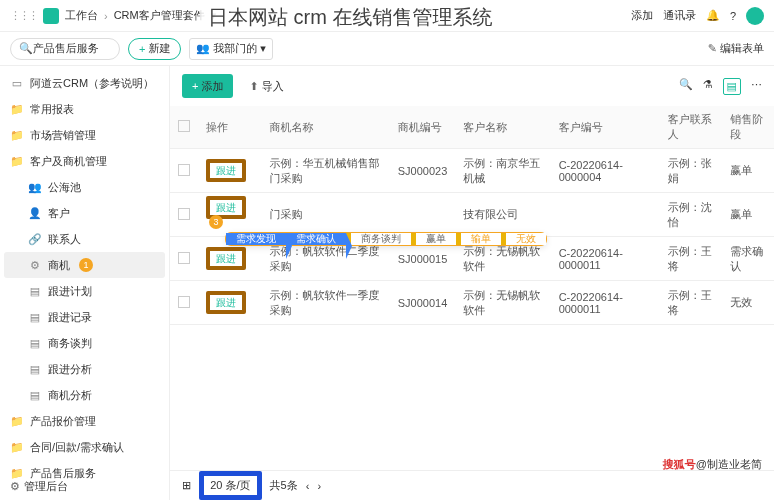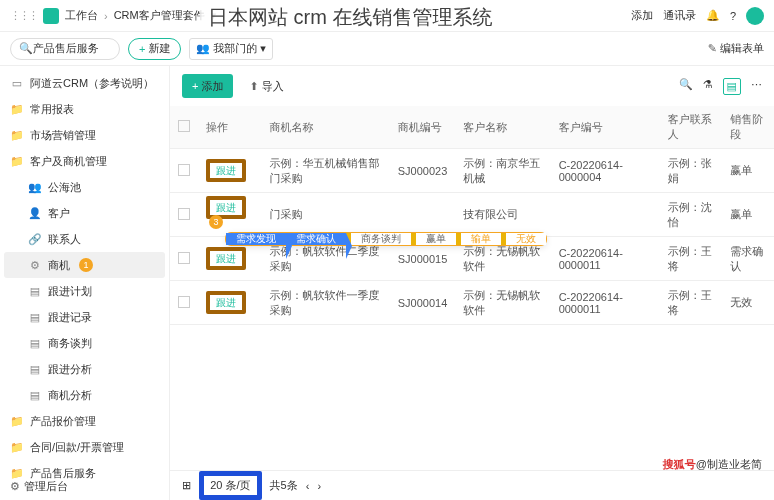--- a/index.html
+++ b/index.html
@@ -131,21 +131,21 @@
       <div class="sb-item lv2">
         <span class="sb-icon">▤</span>
         <span>商机分析</span>
       </div>
       <div class="sb-item">
         <span class="sb-icon">📁</span>
         <span>产品报价管理</span>
       </div>
       <div class="sb-item">
         <span class="sb-icon">📁</span>
-        <span>合同/回款/开票管理</span>
+        <span>合同/回款/需求确认</span>
       </div>
       <div class="sb-item">
         <span class="sb-icon">📁</span>
         <span>产品售后服务</span>
       </div>
     </div>
   <div class="content">
     <div class="toolbar">
       <div class="btn-add">+ <span>添加</span></div>
       <div class="btn-import">⬆ <span>导入</span></div>

